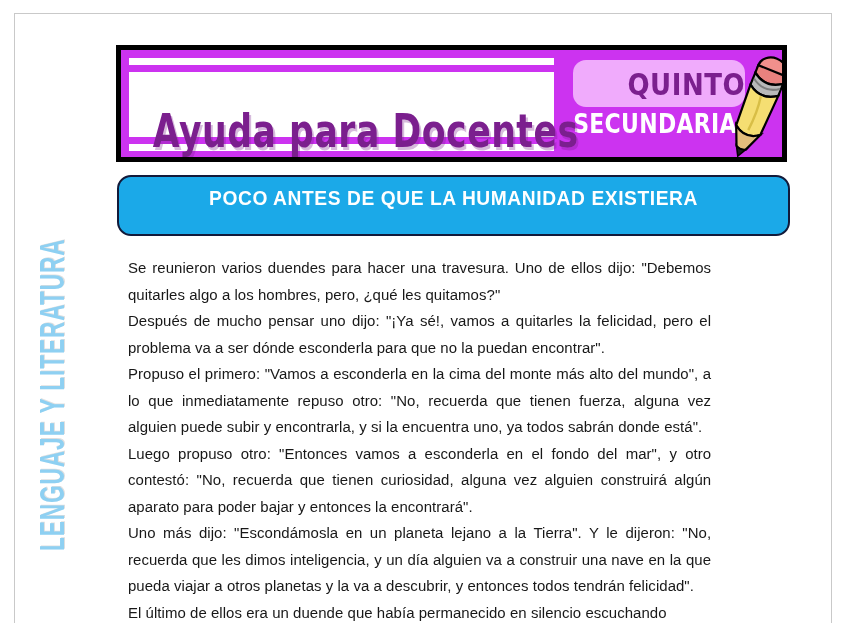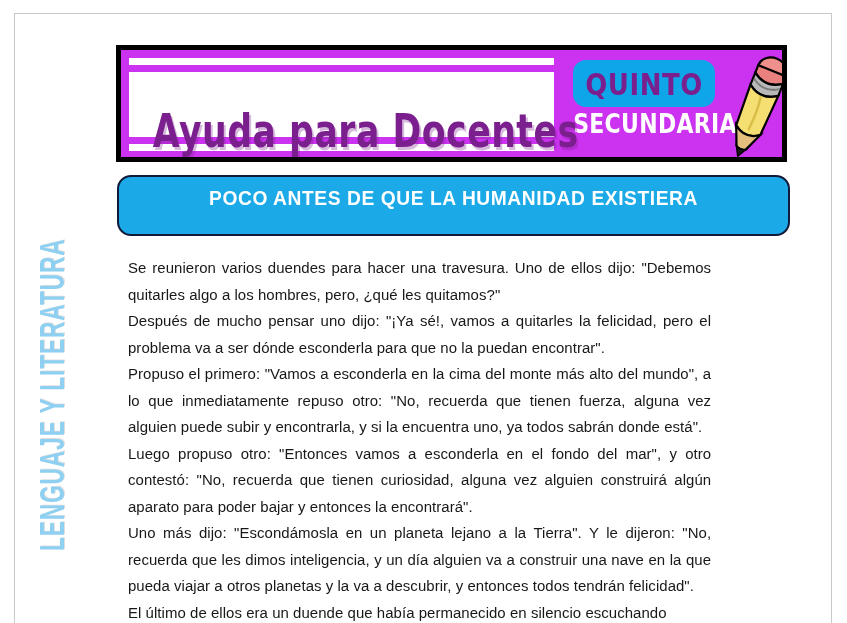--- a/index.html
+++ b/index.html
@@ -111,27 +111,27 @@
     position: absolute;
     left: 440px;
     top: 4px;
     width: 222px;
     height: 101px;
   }
   #grade-pill {
     position: absolute;
     left: 12px;
     top: 6px;
-    width: 142px;
+    width: 172px;
     height: 47px;
-    background: #0ea5e9;
+    background: #f0abfc;
     border-radius: 13px;
     display: flex;
     align-items: center;
-    justify-content: center;
+    justify-content: flex-end;
   }
   #grade-pill .t {
     color: #7B1F8E;
     font-family: "DejaVu Sans", sans-serif;
     font-weight: bold;
     font-size: 26px;
     letter-spacing: 0.5px;
     transform: scaleY(1.18);
     white-space: nowrap;
   }

